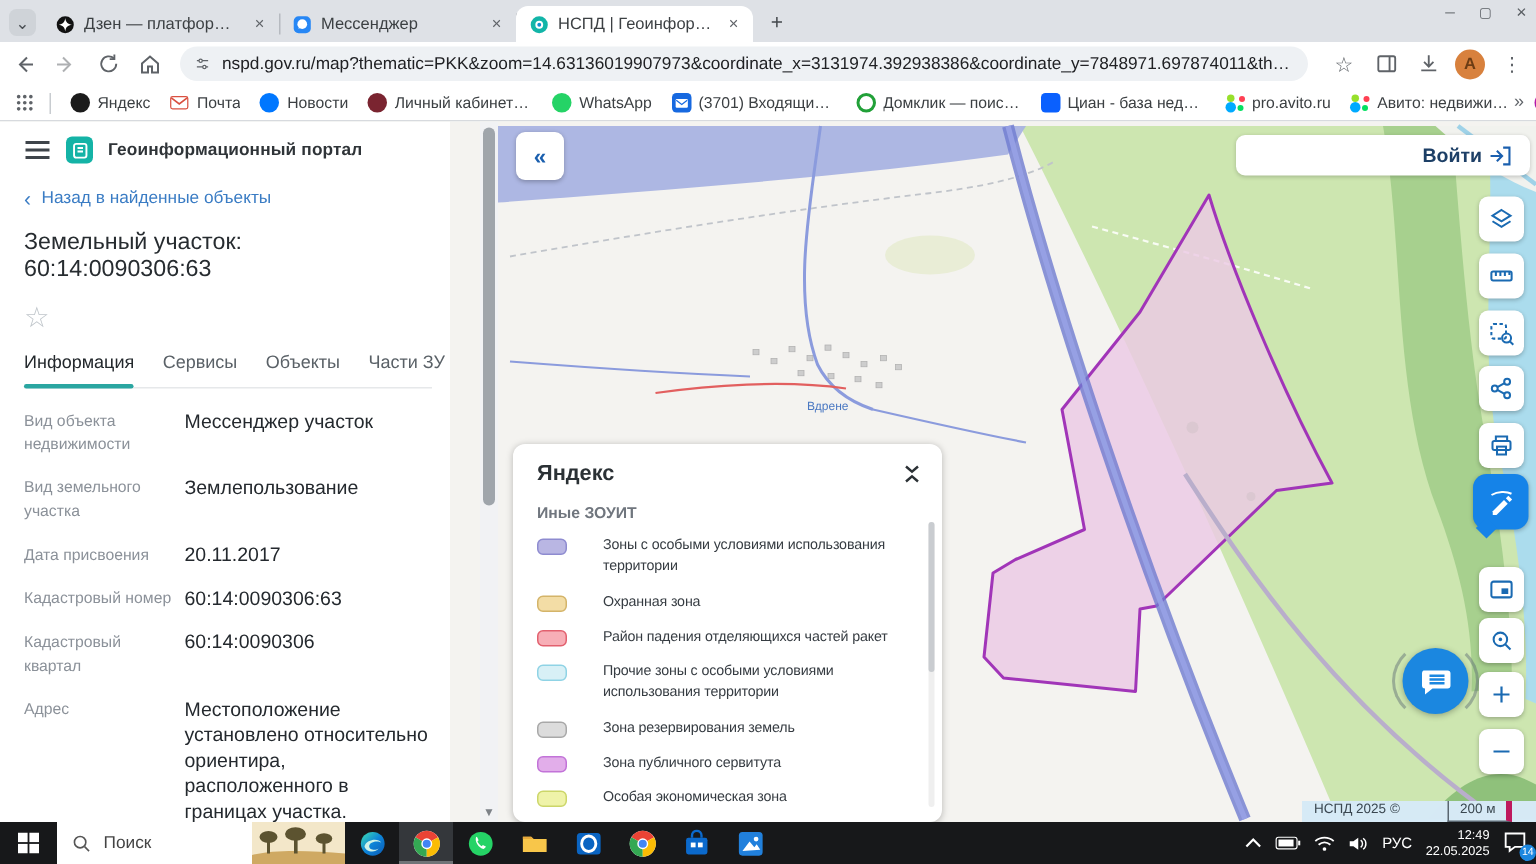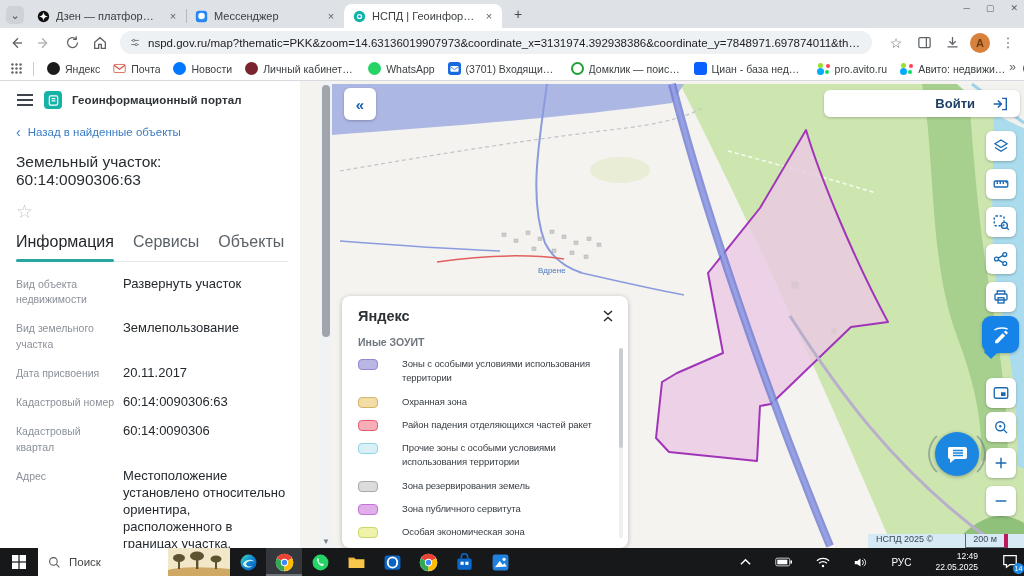--- a/index.html
+++ b/index.html
@@ -38,40 +38,40 @@
 
   
   .panel{position:absolute;left:0;top:0;width:300px;height:467px;background:#fff;padding:10px 12px 0 16px;overflow:hidden}
   .phead{display:flex;align-items:center;gap:10px}
   .ptitle{font-size:11.5px;color:#2f3438;font-weight:bold;letter-spacing:.1px}
   .plogo{width:18px;height:18px;border-radius:4px;background:#14b3a6;display:flex;align-items:center;justify-content:center}
   .backlink{margin-top:15px;display:flex;align-items:center;gap:7px;color:#3a7cc4;font-size:11.5px}
   .objtitle{margin-top:13px;font-size:15.5px;color:#272c30}
   .star{margin-top:11px;font-size:19px;color:#c0c6cb}
   .ptabs{display:flex;gap:19px;margin-top:10px;border-bottom:1px solid #e6e8ea;align-items:flex-start}
-  .ptab{font-size:16px;color:#5a6167;padding-bottom:10px;position:relative;white-space:nowrap}
+  .ptab{font-size:12px;color:#5a6167;padding-bottom:10px;position:relative;white-space:nowrap}
   .ptab.active{color:#23282c}
   .ptab.active::after{content:"";position:absolute;left:0;right:0;bottom:-1px;height:3px;border-radius:2px;background:#2aa6a1}
   .fields{margin-top:13px}
   .frow{display:grid;grid-template-columns:99px 1fr;column-gap:8px;margin-bottom:12px}
   .flab{font-size:10.5px;color:#8b9199;line-height:1.45;padding-top:2px}
   .fval{font-size:13px;color:#24292e;line-height:1.32}
   .flink{margin-top:4px;color:#3a7cc4;font-size:12px;display:flex;align-items:center;gap:5px}
   .flink .lk{}
 
   
   .pscroll{position:absolute;left:320px;top:0;width:12px;height:467px;background:#f1f2f4}
   .pthumb{position:absolute;left:2px;top:4px;width:8px;height:252px;border-radius:4px;background:#9fa5ab}
   .parrow{position:absolute;left:0;bottom:2px;width:12px;text-align:center;font-size:8px;color:#7d8288}
 
   
   .map{position:absolute;left:332px;top:0;width:692px;height:467px;overflow:hidden}
   .map svg.base{position:absolute;left:0;top:0}
   .collapsebtn{position:absolute;left:12px;top:7px;width:32px;height:32px;background:#fff;border-radius:6px;box-shadow:0 1px 3px rgba(0,0,0,.25);display:flex;align-items:center;justify-content:center;color:#1a5fae;font-size:15px;font-weight:bold}
-  .loginbar{position:absolute;left:492px;top:9px;width:196px;height:27px;background:#fff;border-radius:6px;box-shadow:0 1px 3px rgba(0,0,0,.2);display:flex;align-items:center;justify-content:flex-end;gap:17px;padding-right:12px}
+  .loginbar{position:absolute;left:492px;top:9px;width:196px;height:27px;background:#fff;border-radius:6px;box-shadow:0 1px 3px rgba(0,0,0,.2);display:flex;align-items:center;justify-content:flex-end;gap:4px;padding-right:12px}
   .loginbar .lgt{color:#1d3f66;font-size:13px;font-weight:bold}
   .tool{position:absolute;left:654px;width:30px;height:30px;background:#fff;border-radius:6px;box-shadow:0 1px 3px rgba(0,0,0,.25);display:flex;align-items:center;justify-content:center;color:#1a6ab2}
   .tool.activeT{left:650px;width:37px;height:37px;background:#1583e8;border-radius:9px;color:#fff}
   .tool.activeT::after{content:"";position:absolute;left:4px;bottom:-4px;width:10px;height:10px;background:#1583e8;transform:rotate(45deg)}
   .chatbtn{position:absolute;left:603px;top:351px;width:44px;height:44px;border-radius:50%;background:#1b87e0;display:flex;align-items:center;justify-content:center;box-shadow:0 1px 4px rgba(0,0,0,.3)}
   .chatbtn::before,.chatbtn::after{content:"";position:absolute;top:-5px;bottom:-5px;width:54px;border:2px solid rgba(90,105,115,.45);border-radius:50%}
   .chatbtn::before{left:-7px;border-right-color:transparent;border-top-color:transparent;border-bottom-color:transparent}
   .chatbtn::after{right:-7px;border-left-color:transparent;border-top-color:transparent;border-bottom-color:transparent}
   .attrib{position:absolute;left:536px;top:453px;width:164px;height:14px;background:rgba(214,233,245,.92);display:flex;justify-content:space-between;padding:0 24px 0 8px}
   .attrib .at{font-size:9px;color:#3a4750}
@@ -88,21 +88,21 @@
   .lgscroll{position:absolute;right:5px;top:52px;width:4px;height:190px;background:#efefef;border-radius:2px}
   .lgthumb{position:absolute;left:0;top:0;width:4px;height:100px;border-radius:2px;background:#c9ccd0}
 
   
   .taskbar{position:absolute;left:0;top:548px;width:1024px;height:28px;background:#17181a;display:flex;align-items:center}
   .tb-start{width:38px;height:28px;display:flex;align-items:center;justify-content:center}
   .tb-search{width:192px;height:28px;background:#fff;display:flex;align-items:center;gap:8px;padding-left:10px;position:relative;overflow:hidden}
   .tb-search .stext{font-size:11.5px;color:#444}
   .tb-ico{width:36px;height:28px;display:flex;align-items:center;justify-content:center}
   .tb-ico.activeA{background:#34373b;box-shadow:inset 0 -2px 0 #6f7377}
-  .tray{position:absolute;right:4px;top:0;height:28px;display:flex;align-items:center;gap:24px;color:#fff}
+  .tray{position:absolute;right:4px;top:0;height:28px;display:flex;align-items:center;gap:9px;color:#fff}
   .lang{font-size:10px}
   .clock{font-size:8.5px;text-align:right;line-height:1.25}
   .notif{position:relative;width:18px;height:18px}
   .badge{position:absolute;right:-4px;bottom:-3px;min-width:11px;height:11px;border-radius:6px;background:#1b87e0;color:#fff;font-size:7px;display:flex;align-items:center;justify-content:center;padding:0 1px}
 
   
   .c-black{background:#1b1b1b;border-radius:50%}
   .c-vk{background:#07f;border-radius:50%}
   .c-maroon{background:#7a2430;border-radius:50%}
   .c-wa{background:#25d366;border-radius:50%}
@@ -313,21 +313,21 @@
         <span class="ptab active">Информация</span>
         <span class="ptab">Сервисы</span>
         <span class="ptab">Объекты</span>
         <span class="ptab">Части ЗУ</span>
         <span class="ptab">Соста</span>
 
       </div>
       <div class="fields">
         <div class="frow">
             <div class="flab">Вид объекта недвижимости</div>
-            <div class="fval">Развернуть участок</div>
+            <div class="fval">Мессенджер участок</div>
           </div>
         <div class="frow">
             <div class="flab">Вид земельного участка</div>
             <div class="fval">Землепользование</div>
           </div>
         <div class="frow">
             <div class="flab">Дата присвоения</div>
             <div class="fval">20.11.2017</div>
           </div>
         <div class="frow">

